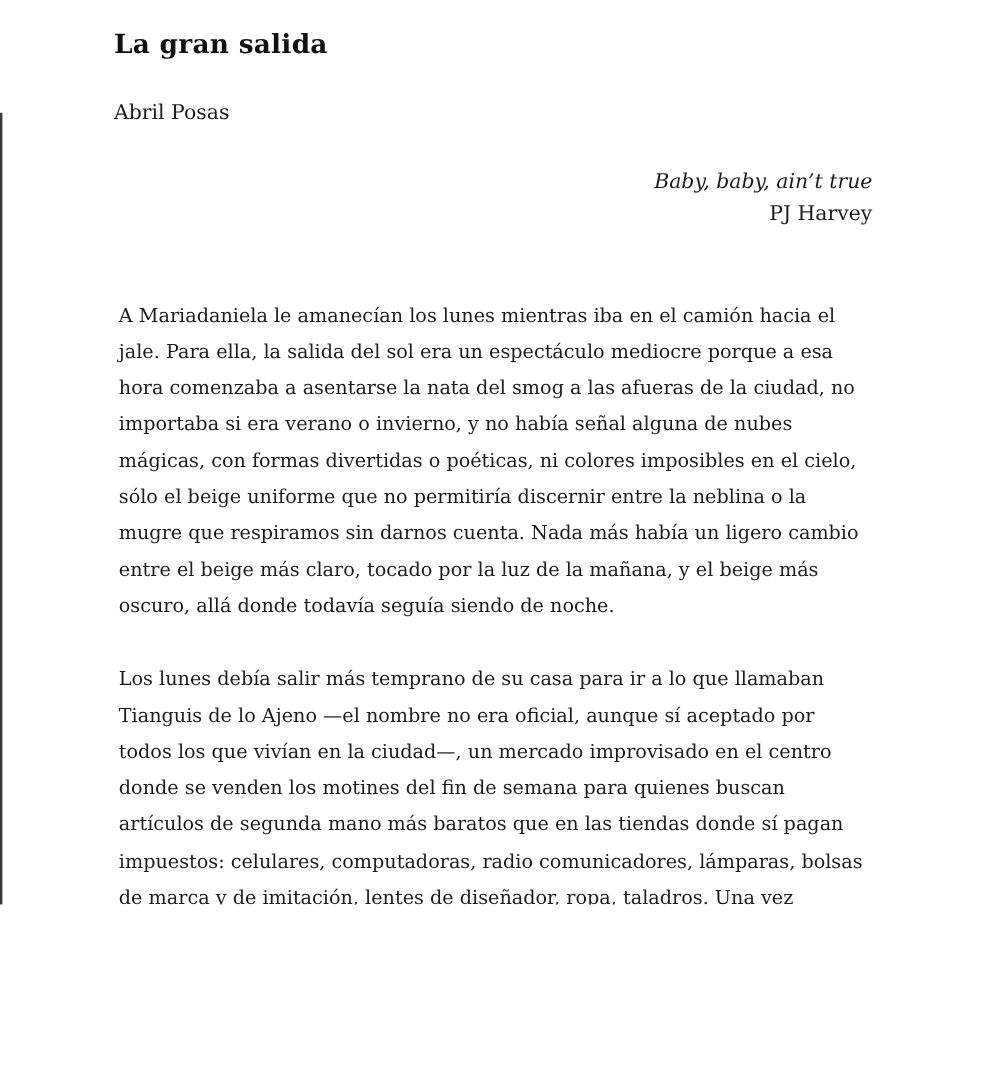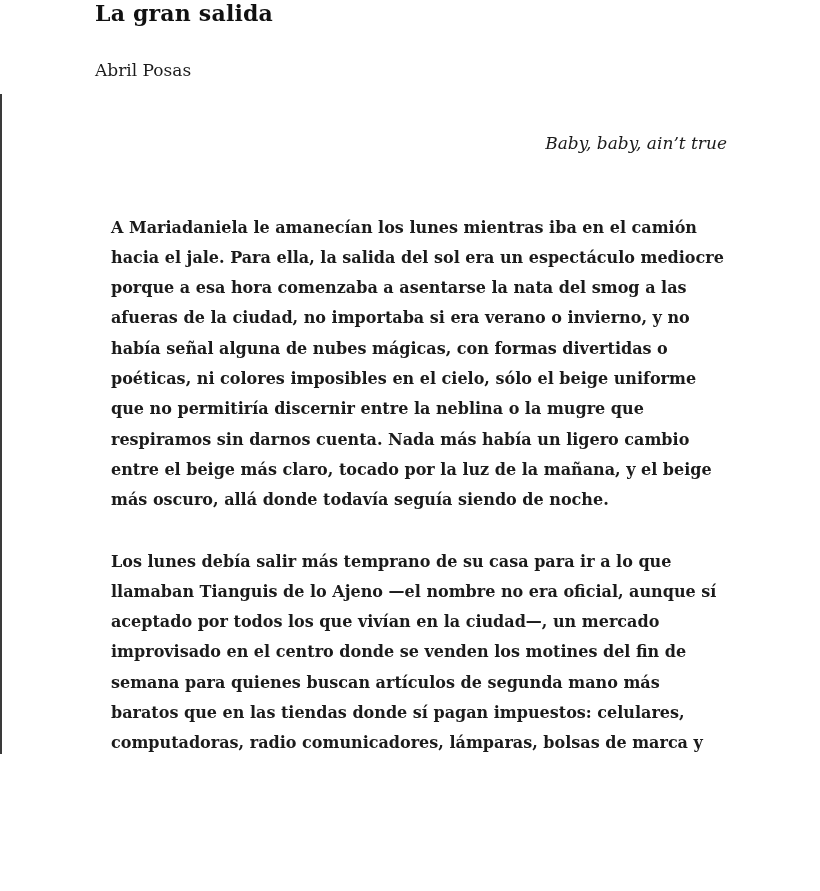--- a/index.html
+++ b/index.html
@@ -9,21 +9,21 @@
   }
   .page {
     position: relative;
     width: 820px;
     height: 754px;
     background: #ffffff;
     overflow: hidden;
     font-family: "DejaVu Serif", "Liberation Serif", serif;
     color: #1b1b1b;
     box-sizing: border-box;
-    padding: 0 93px 0 95px;
+    padding: 24px 93px 0 95px;
   }
   .left-edge {
     position: absolute;
     left: 0;
     top: 94px;
     bottom: 0;
     width: 2px;
     background: #3a3a3a;
   }
   .doc-header h1 {
@@ -34,59 +34,59 @@
     line-height: 1.25;
     letter-spacing: 0.2px;
   }
   .author {
     margin-top: 31px;
     font-size: 17px;
     line-height: 1.3;
     color: #1b1b1b;
   }
   .epigraph {
-    margin-top: 49px;
+    margin-top: 34px;
     text-align: right;
     font-size: 17px;
     line-height: 26px;
     color: #1b1b1b;
   }
   .ep-line {
     font-style: italic;
   }
   .ep-attr {
     font-style: normal;
   }
   .body-text {
     margin-top: 57px;
     width: 632px;
   }
   .body-text p {
-    margin: 0 0 31px 16px;
+    margin: 0 0 31px 4px;
     font-size: 16px;
     line-height: 30.3px;
     text-align: left;
     color: #1b1b1b;
-    font-weight: bold;
   }
 </style>
 </head>
 <body>
 
 <div class="page">
 
   <div class="left-edge"></div>
 
   <header class="doc-header">
     <h1>La gran salida</h1>
     <div class="author">Abril Posas</div>
   </header>
 
   <div class="epigraph">
     <div class="ep-line">Baby, baby, ain’t true</div>
+    <div class="ep-attr">PJ Harvey</div>
   </div>
 
   <main class="body-text">
     <p>A Mariadaniela le amanecían los lunes mientras iba en el camión hacia el jale. Para ella, la salida del sol era un espectáculo mediocre porque a esa hora comenzaba a asentarse la nata del smog a las afueras de la ciudad, no importaba si era verano o invierno, y no había señal alguna de nubes mágicas, con formas divertidas o poéticas, ni colores imposibles en el cielo, sólo el beige uniforme que no permitiría discernir entre la neblina o la mugre que respiramos sin darnos cuenta. Nada más había un ligero cambio entre el beige más claro, tocado por la luz de la mañana, y el beige más oscuro, allá donde todavía seguía siendo de noche.</p>
     <p>Los lunes debía salir más temprano de su casa para ir a lo que llamaban Tianguis de lo Ajeno —el nombre no era oficial, aunque sí aceptado por todos los que vivían en la ciudad—, un mercado improvisado en el centro donde se venden los motines del fin de semana para quienes buscan artículos de segunda mano más baratos que en las tiendas donde sí pagan impuestos: celulares, computadoras, radio comunicadores, lámparas, bolsas de marca y de imitación, lentes de diseñador, ropa, taladros. Una vez llevaron un auto robado, pero el gremio de las partes robadas de la 5 de febrero se puso bravo, porque el acuerdo era que no se metieran con la chamba de ellos, que ya contaban con reputación por ser especialistas en conseguir refacciones de automóviles para quienes se preocupan más por reparar el coche que por la integridad de las piezas.</p>
   </main>
 
 </div>
 
 </body></html>

